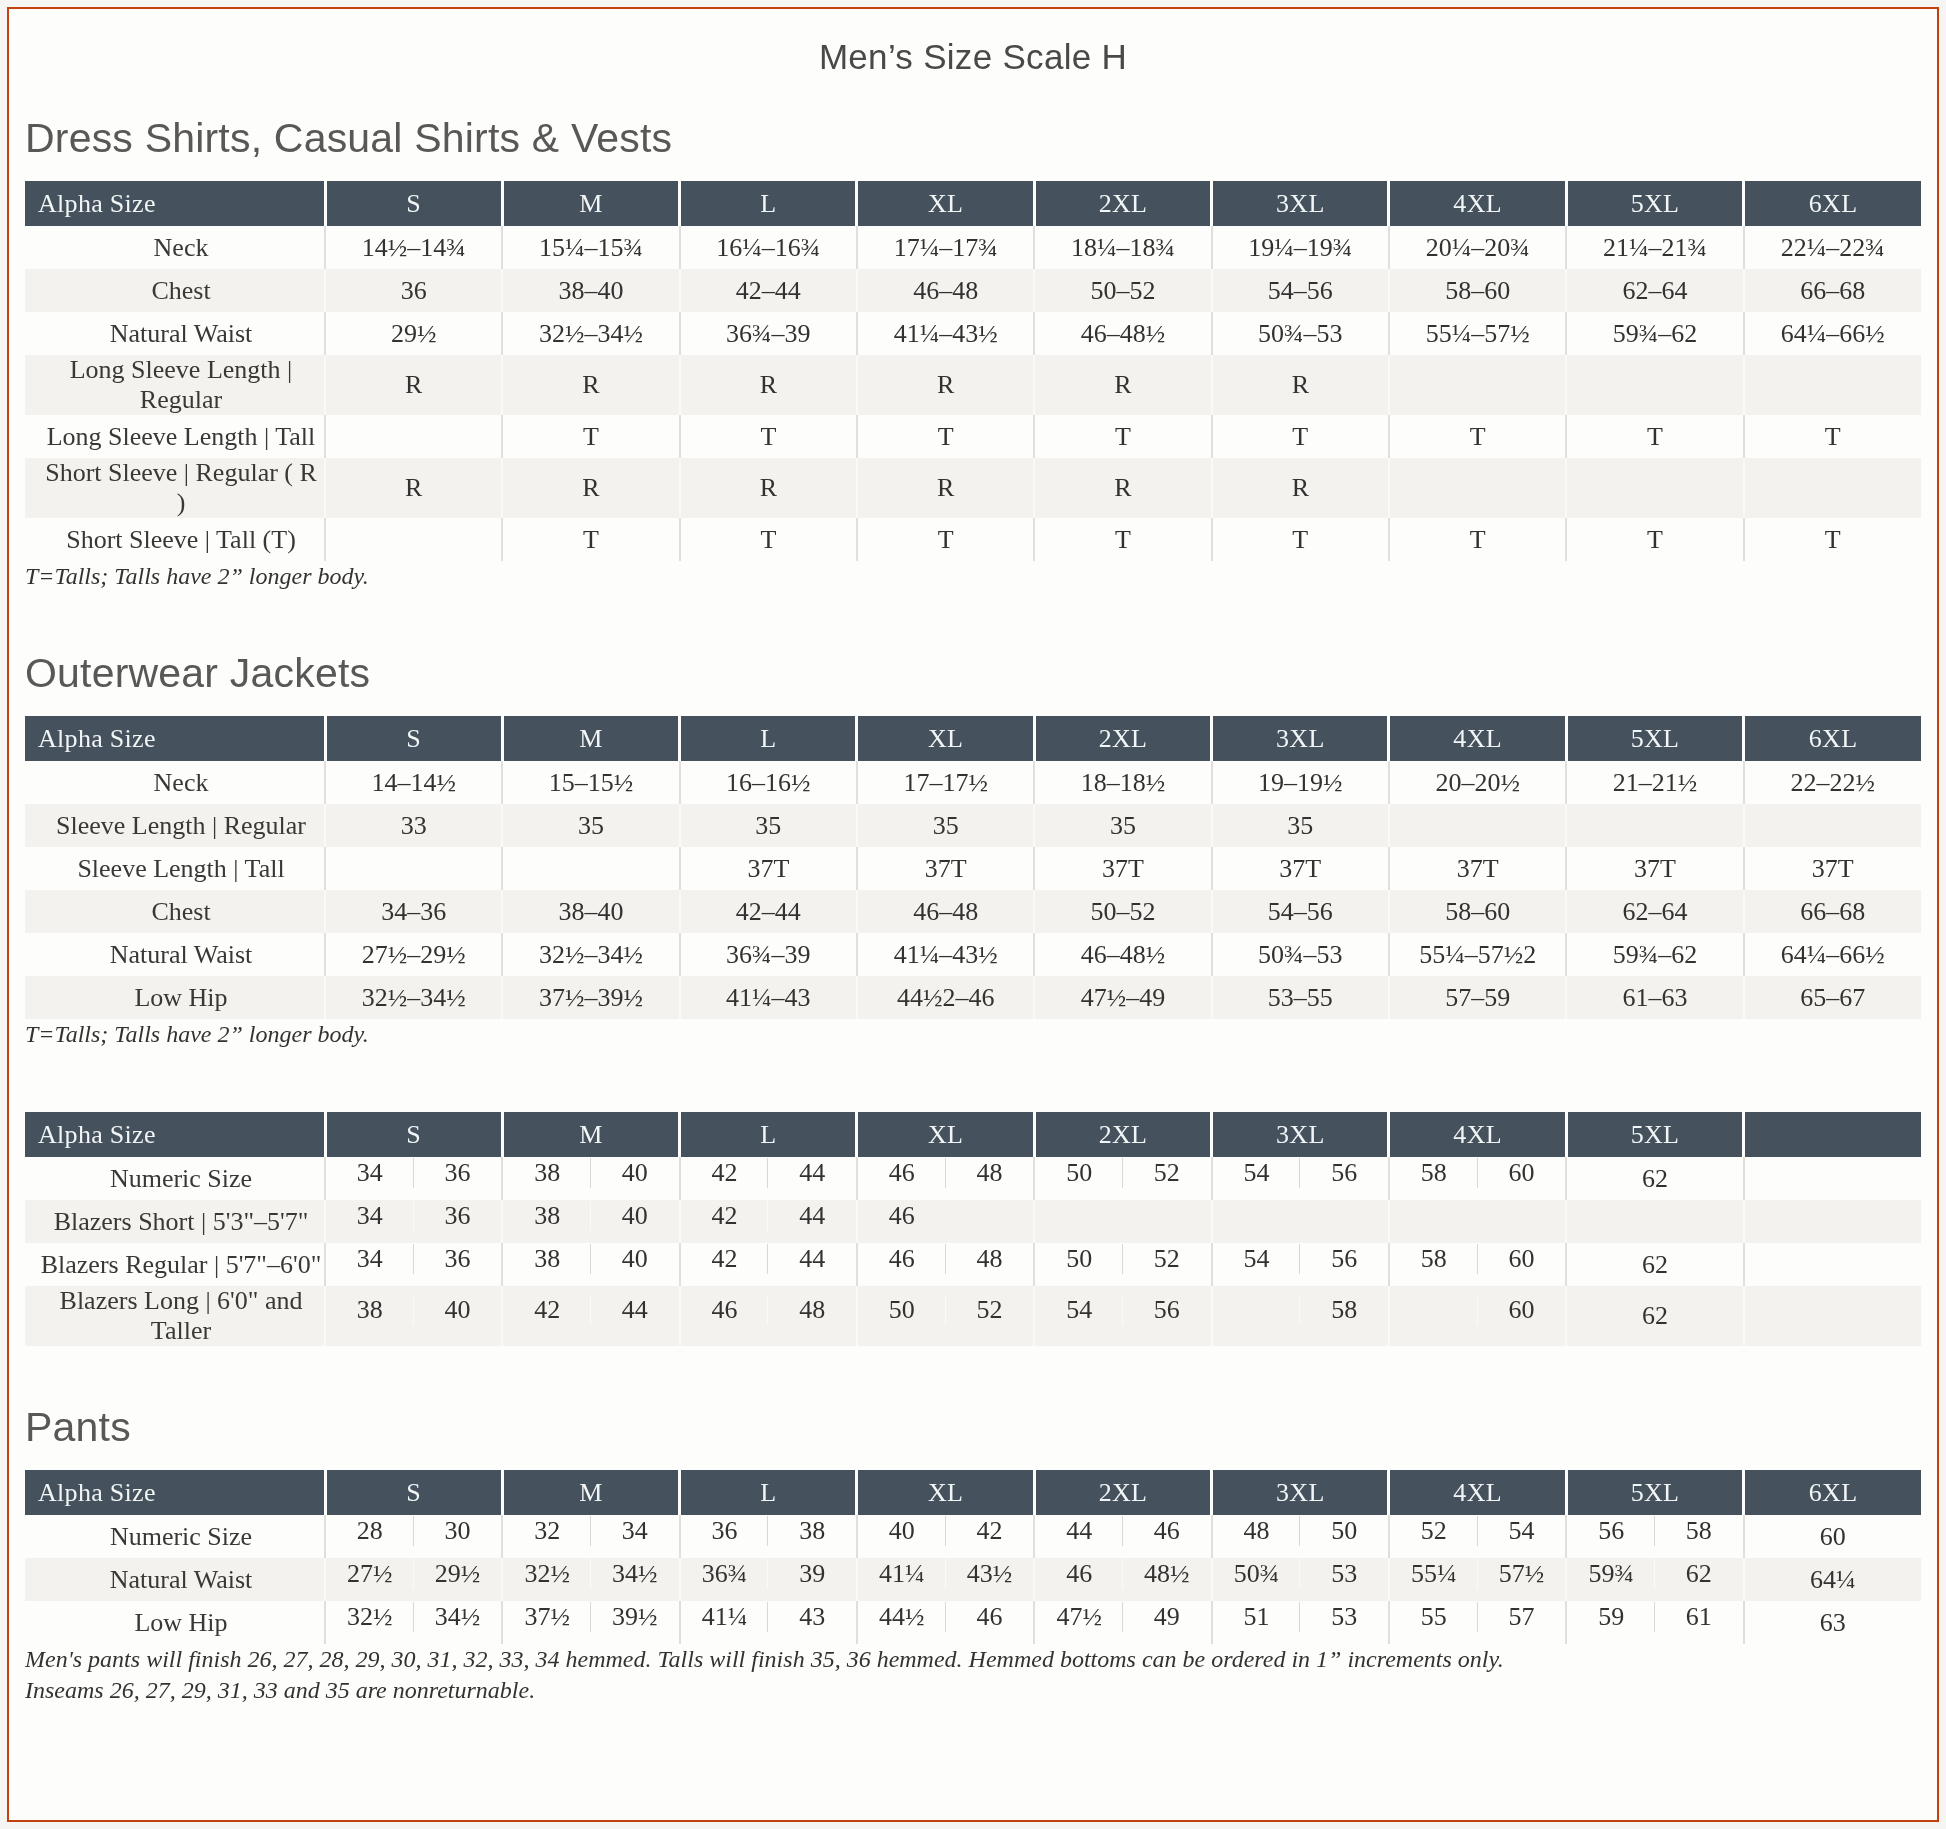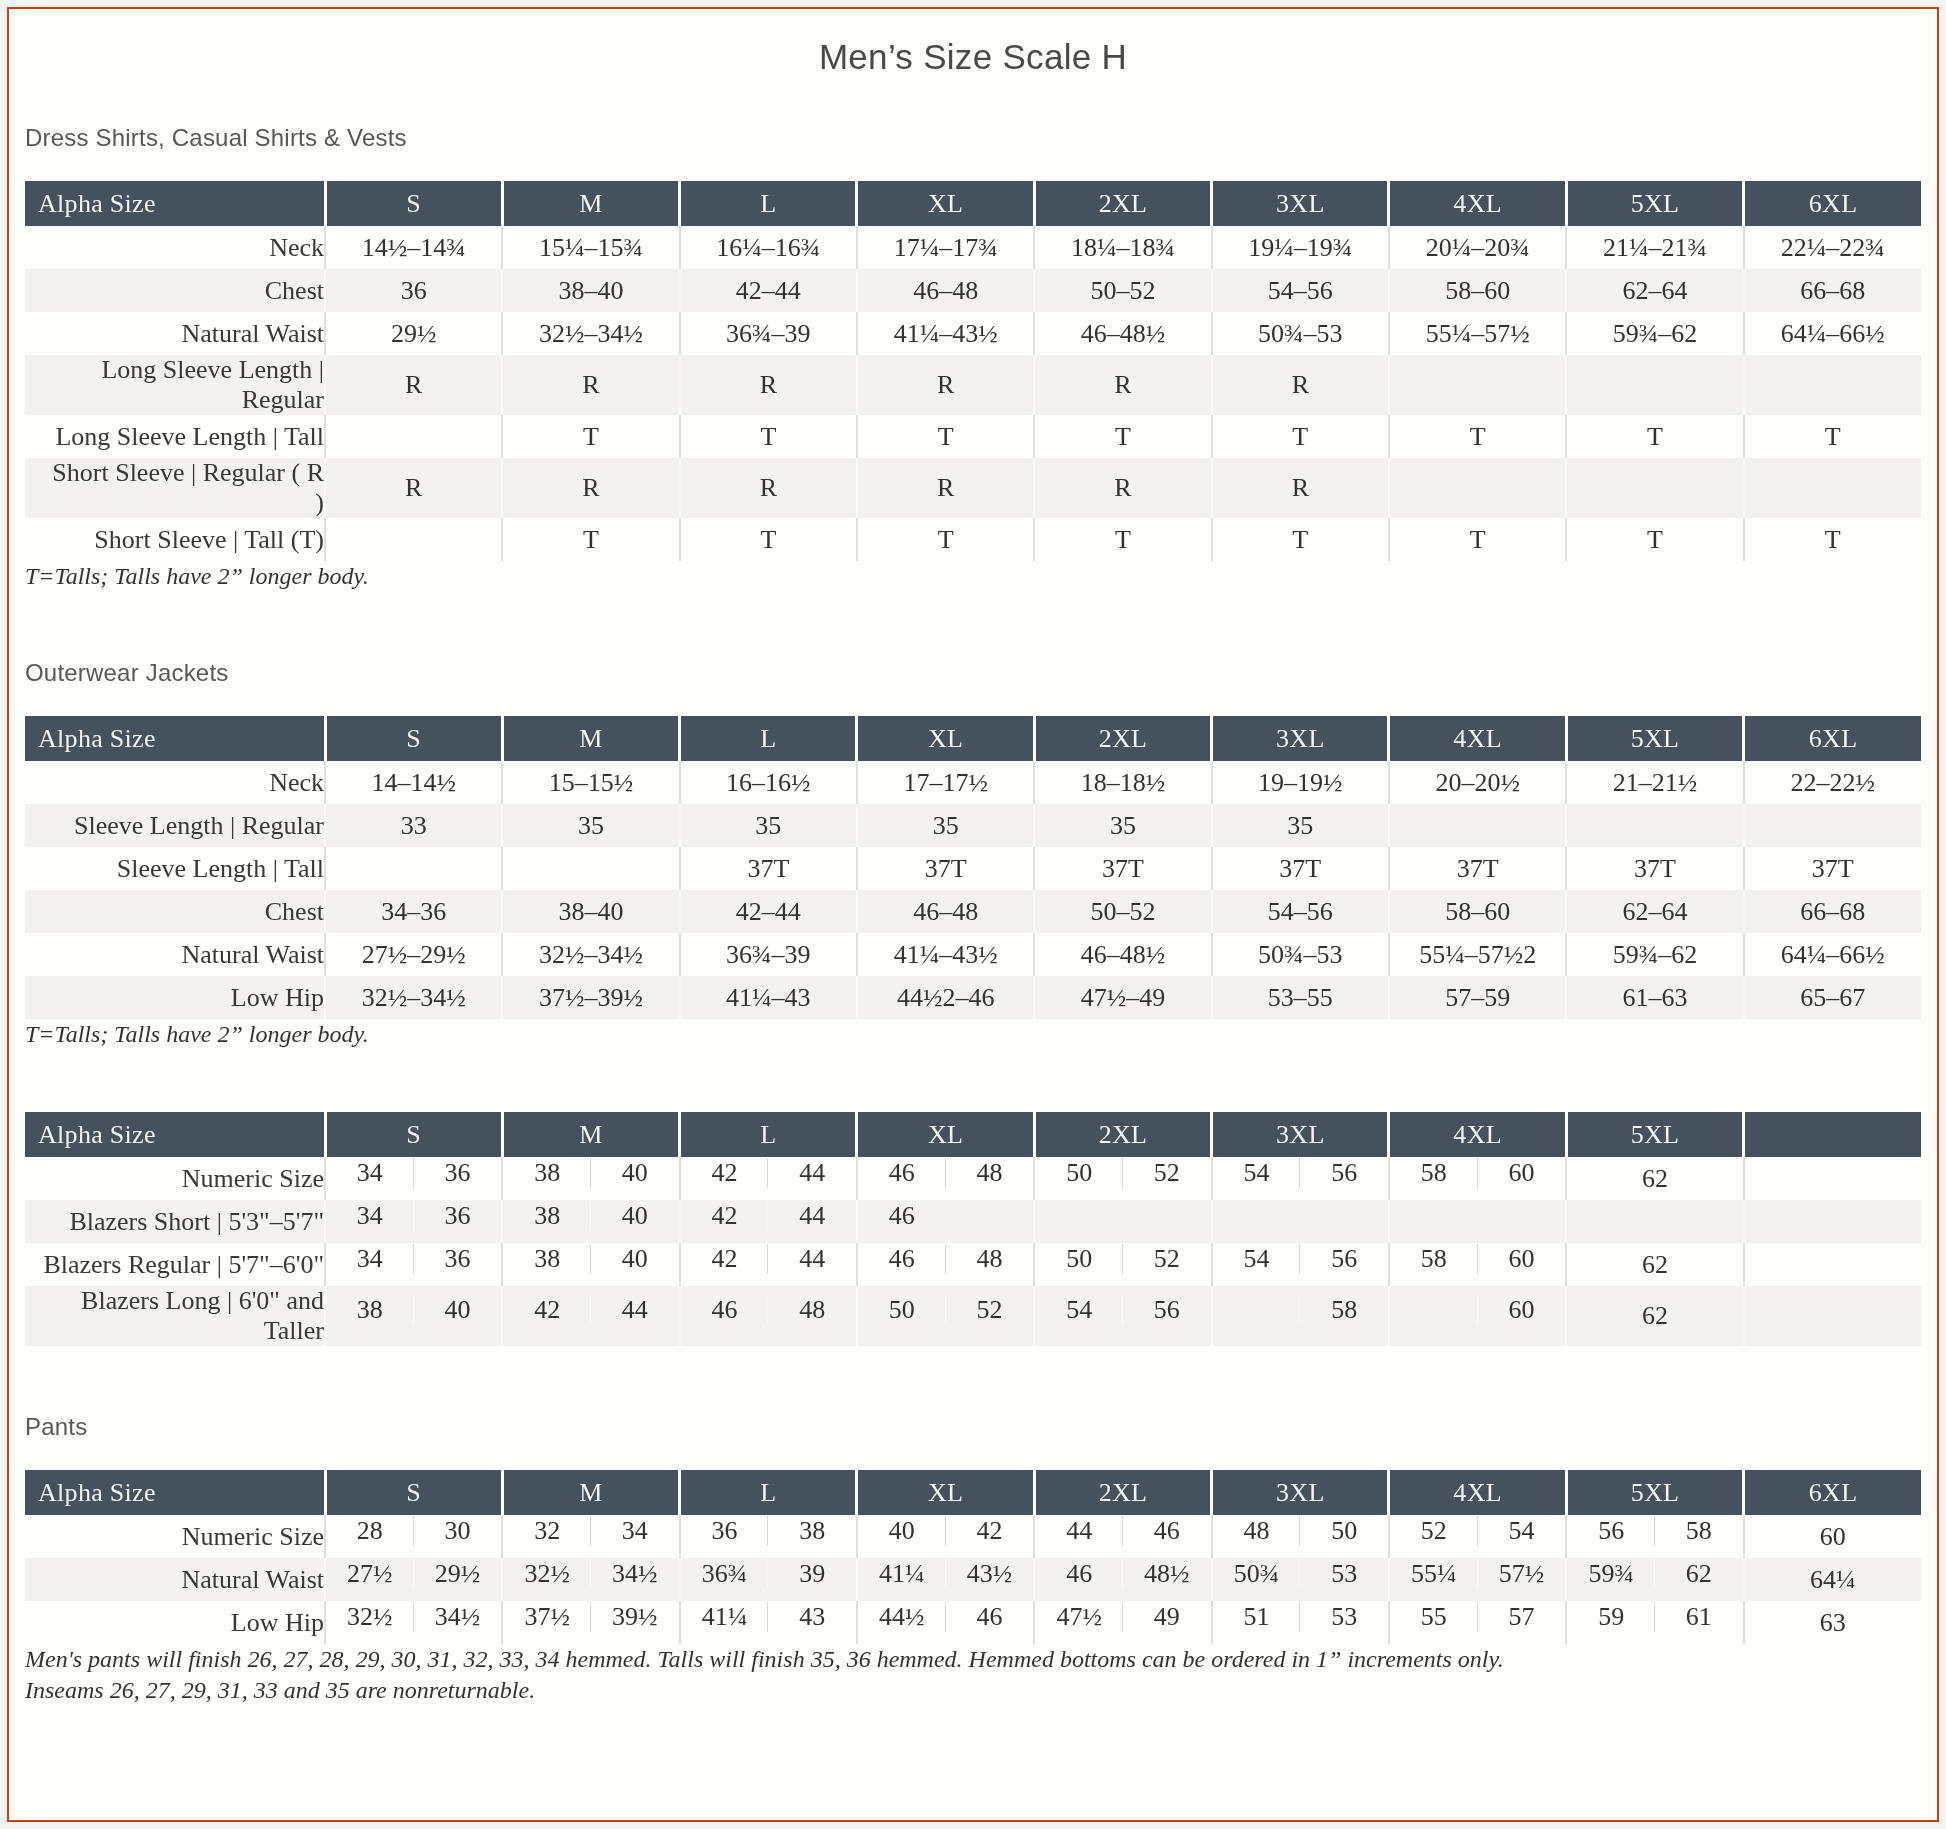--- a/index.html
+++ b/index.html
@@ -9,37 +9,37 @@
     position:absolute; inset:7px; background:#fdfdfc;
     border:2px solid #c2410c; padding:26px 16px 0 16px; overflow:hidden;
   }
   .title {
     font-family:"Liberation Sans", sans-serif; font-size:35px; font-weight:500;
     color:#4a4948; text-align:center; line-height:44px; margin-bottom:40px;
     letter-spacing:.3px;
   }
   section.sizes + section.sizes { margin-top:62px; }
   .section-heading {
-    font-family:"Liberation Sans", sans-serif; font-size:24px; font-weight:400;
+    font-family:"Liberation Sans", sans-serif; font-size:41px; font-weight:400;
     color:#5a5856; line-height:38px; margin-bottom:24px; letter-spacing:.2px;
   }
   table.size-table { width:100%; border-collapse:collapse; table-layout:fixed; }
   table.size-table col.label-col { width:300px; }
   thead th {
     background:#45525d; color:#f2f5f6; font-weight:400; font-size:26px;
     height:45px; border-left:3px solid #fdfdfc; text-align:center;
     font-family:"Liberation Serif", serif; letter-spacing:.3px;margin-top:28px;
   }
   thead th.first { border-left:none; text-align:left; padding-left:13px; }
   tbody td {
     height:43px; text-align:center; font-size:26px; color:#343230;
     border-left:2px solid #e0dfdb; padding:0;
   }
   tbody td.row-label {
-    text-align:right; padding-left:13px; border-left:none; color:#3a3834;
+    text-align:center; padding-left:13px; border-left:none; color:#3a3834;
   }
   tbody tr:nth-child(even) td { background:#f3f2ef; border-left-color:#faf9f7; }
   .split { display:flex; height:42px; align-items:flex-start; }
   .split .half { flex:1 1 50%; text-align:center; }
   .split .half + .half { box-shadow:-1px 0 0 #d9d8d4; }
   tbody tr:nth-child(even) .split .half + .half { box-shadow:-1px 0 0 #fbfaf8; }
   .footnote {
     font-style:italic; font-size:24px; color:#343230; line-height:31px;
   }
   .footnote + .footnote { margin-top:0; }

